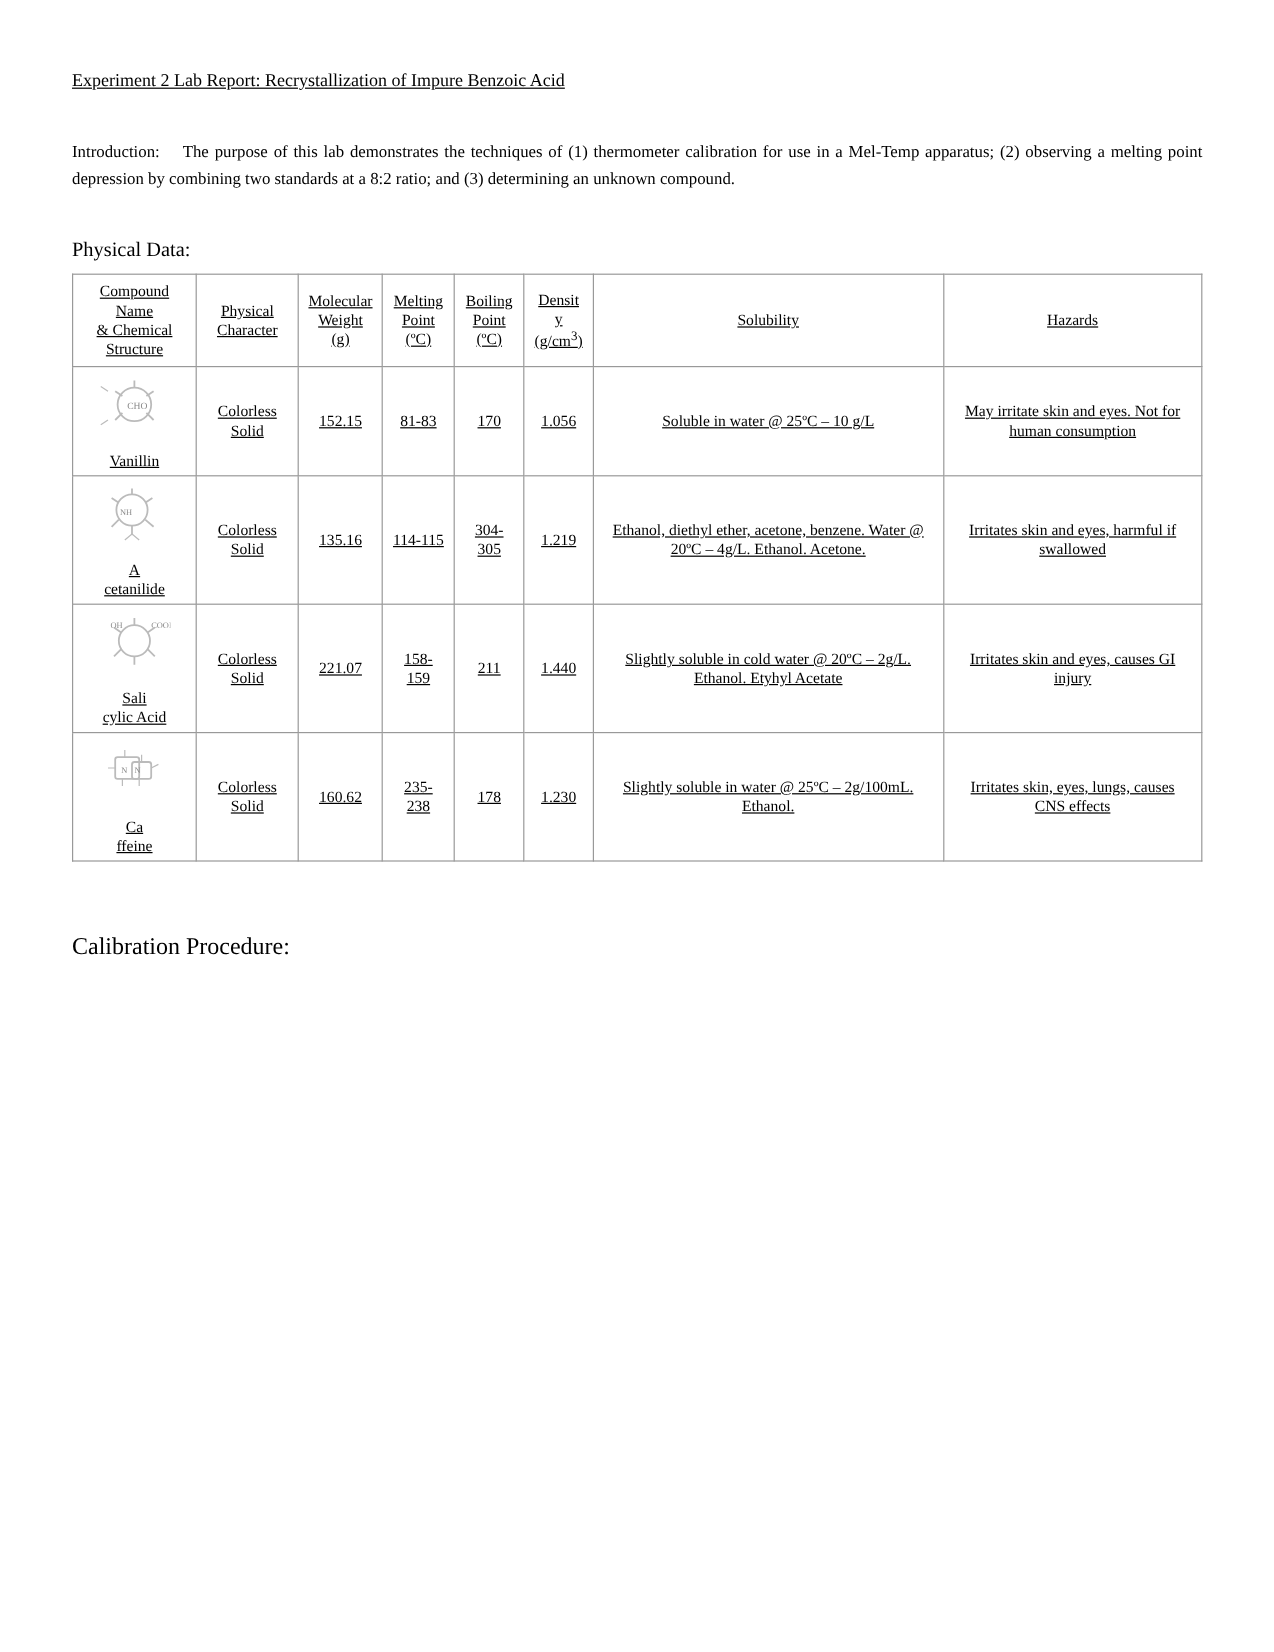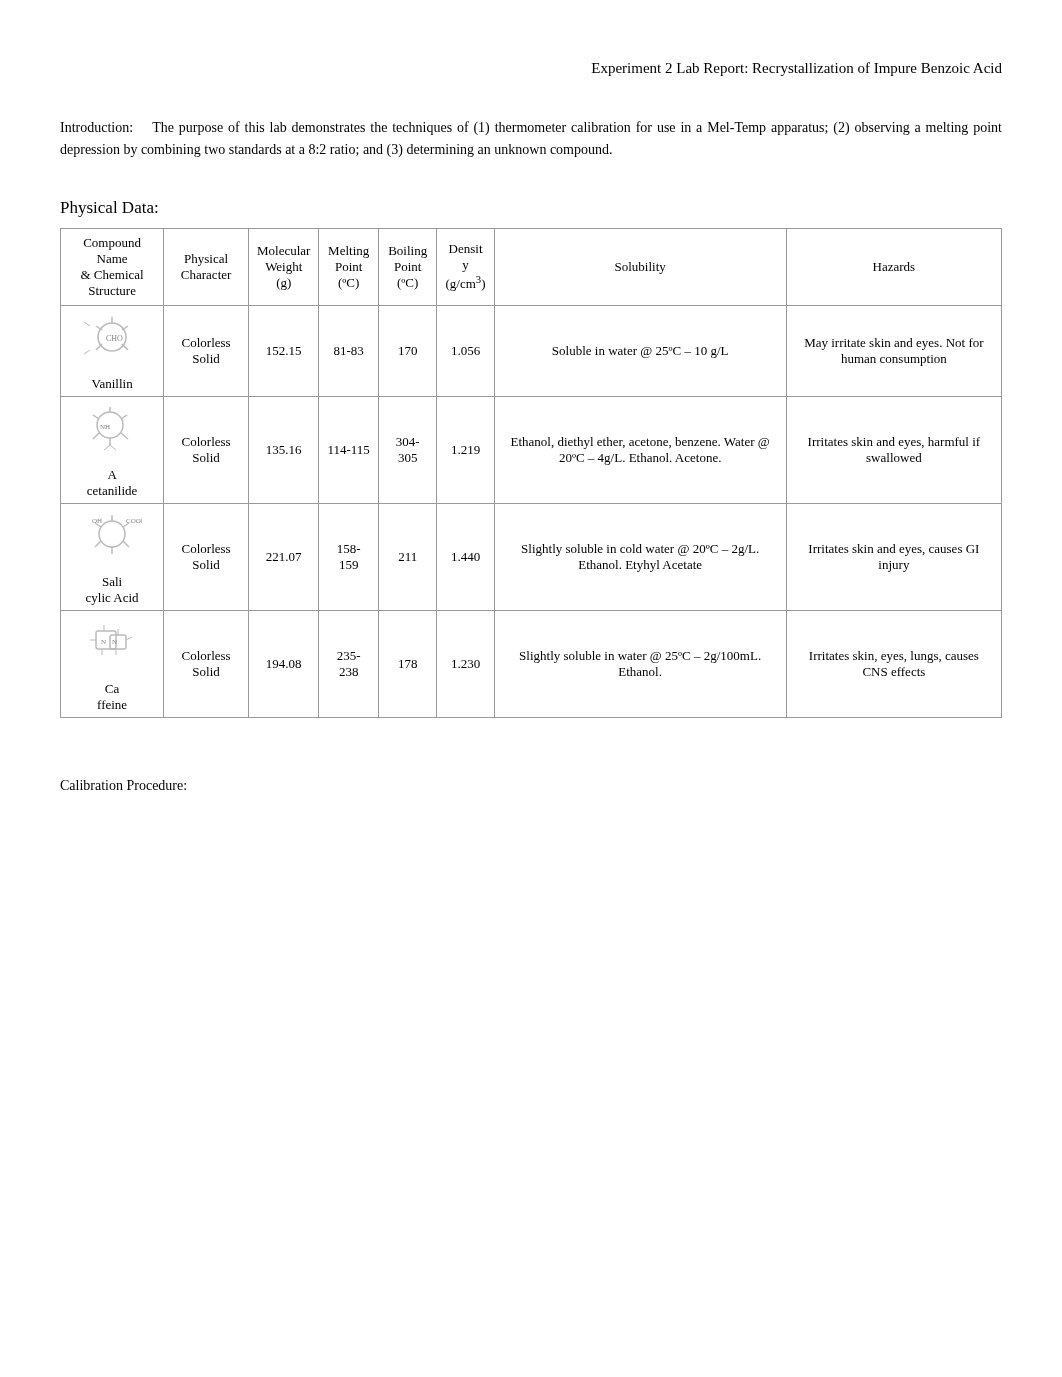--- a/index.html
+++ b/index.html
@@ -6,38 +6,40 @@
     body {
       background: #fff;
       font-family: "Times New Roman", Times, serif;
       font-size: 14px;
       color: #000;
       width: 1062px;
       min-height: 1377px;
       padding: 60px 60px 80px 60px;
     }
     .page-title {
-      text-align: right;
+      text-align: left;
       font-size: 15px;
       margin-bottom: 40px;
+      text-decoration: underline;
     }
     .introduction {
       margin-bottom: 36px;
       line-height: 1.6;
       text-align: justify;
       font-family: Liberation Serif, serif;
     }
     .section-label {
       font-size: 17px;
       margin-bottom: 10px;
     }
     table {
       border-collapse: collapse;
       width: 100%;
       font-size: 13px;
+      text-decoration: underline;
     }
     th, td {
       border: 1px solid #999;
       padding: 6px 8px;
       vertical-align: middle;
       text-align: center;
     }
     th {
       font-weight: normal;
       background: #fff;
@@ -45,21 +47,21 @@
     }
     .compound-cell {
       vertical-align: bottom;
       padding-bottom: 4px;
     }
     .compound-name {
       font-size: 13px;
     }
     .calibration-label {
       margin-top: 60px;
-      font-size: 14px;
+      font-size: 20px;
     }
     
     .mol-svg {
       width: 60px;
       height: 60px;
     }
   </style>
 </head>
 <body>
 
@@ -176,21 +178,21 @@
             <line x1="44" y1="23" x2="50" y2="20" stroke="#bbb" stroke-width="1"></line>
             <text x="19" y="27" font-size="7" fill="#888" font-family="serif">N</text>
             <text x="30" y="27" font-size="7" fill="#888" font-family="serif">N</text>
             <line x1="22" y1="14" x2="22" y2="8" stroke="#bbb" stroke-width="1"></line>
             <line x1="36" y1="18" x2="36" y2="12" stroke="#bbb" stroke-width="1"></line>
           </svg>
           <div><span>Ca</span></div>
           <span>ffeine</span>
         </td>
         <td>Colorless Solid</td>
-        <td>194.08</td>
+        <td>160.62</td>
         <td>235-238</td>
         <td>178</td>
         <td>1.230</td>
         <td>Slightly soluble in water @ 25ºC – 2g/100mL. Ethanol.</td>
         <td>Irritates skin, eyes, lungs, causes CNS effects</td>
       </tr>
     </tbody>
   </table>
 </div>
 

